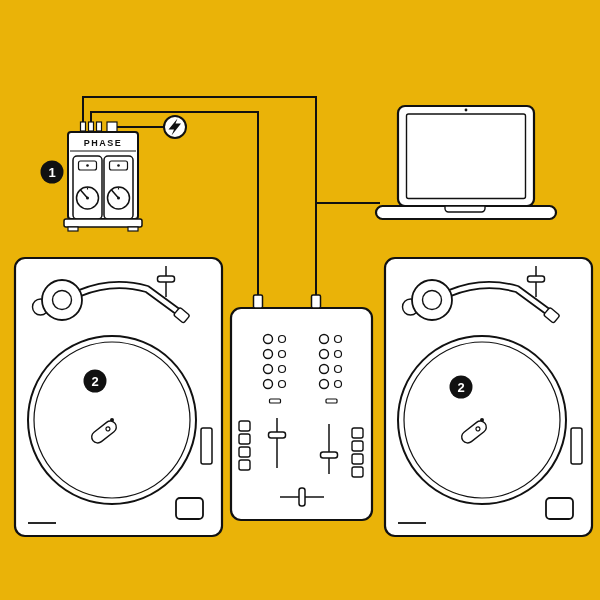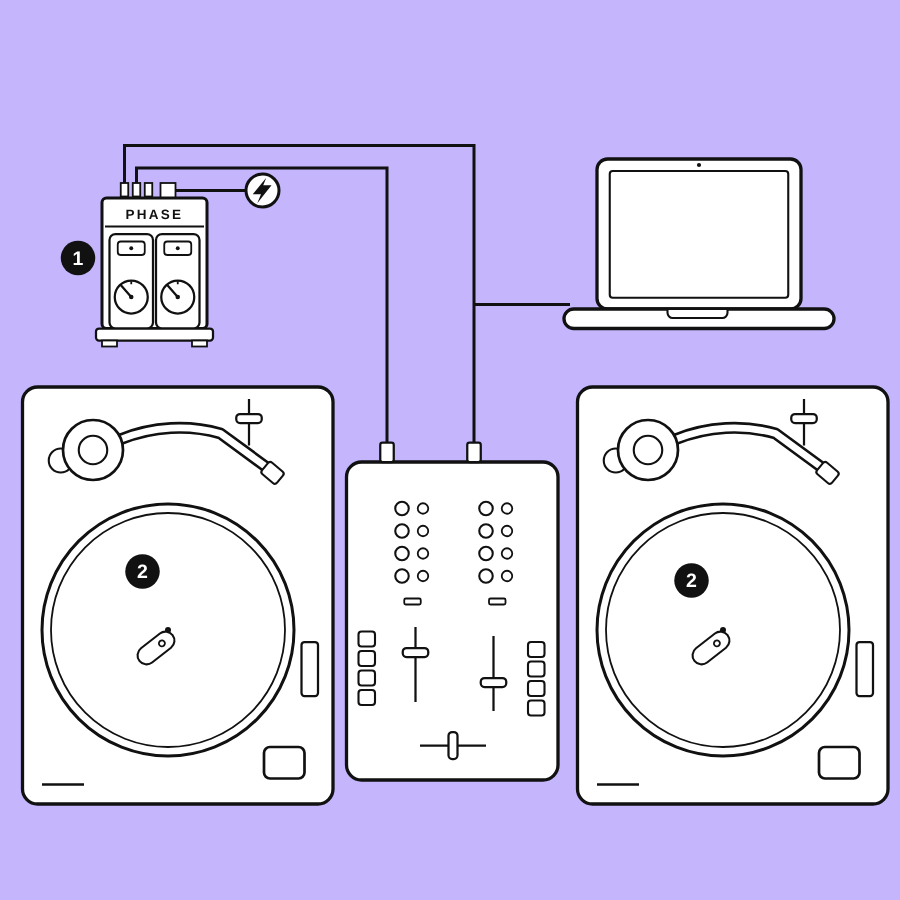--- a/index.html
+++ b/index.html
@@ -1,16 +1,16 @@
 <!DOCTYPE html>
 <html><head>
 <meta charset="utf-8">
 <style>
   html,body{margin:0;padding:0;background:#ffffff;}
-  .stage{width:600px;height:600px;background:#c4b5fd;position:relative;overflow:hidden;}
+  .stage{width:600px;height:600px;background:#eab308;position:relative;overflow:hidden;}
   svg{display:block;}
   
   .ln{stroke:#111111;fill:none;}
   .wf{stroke:#111111;fill:#ffffff;}
   .fl{fill:#111111;stroke:none;}
   .w1{stroke-width:1.2px;}
   .w14{stroke-width:1.4px;}
   .w15{stroke-width:1.5px;}
   .w18{stroke-width:1.8px;}
   .w2{stroke-width:2px;}

